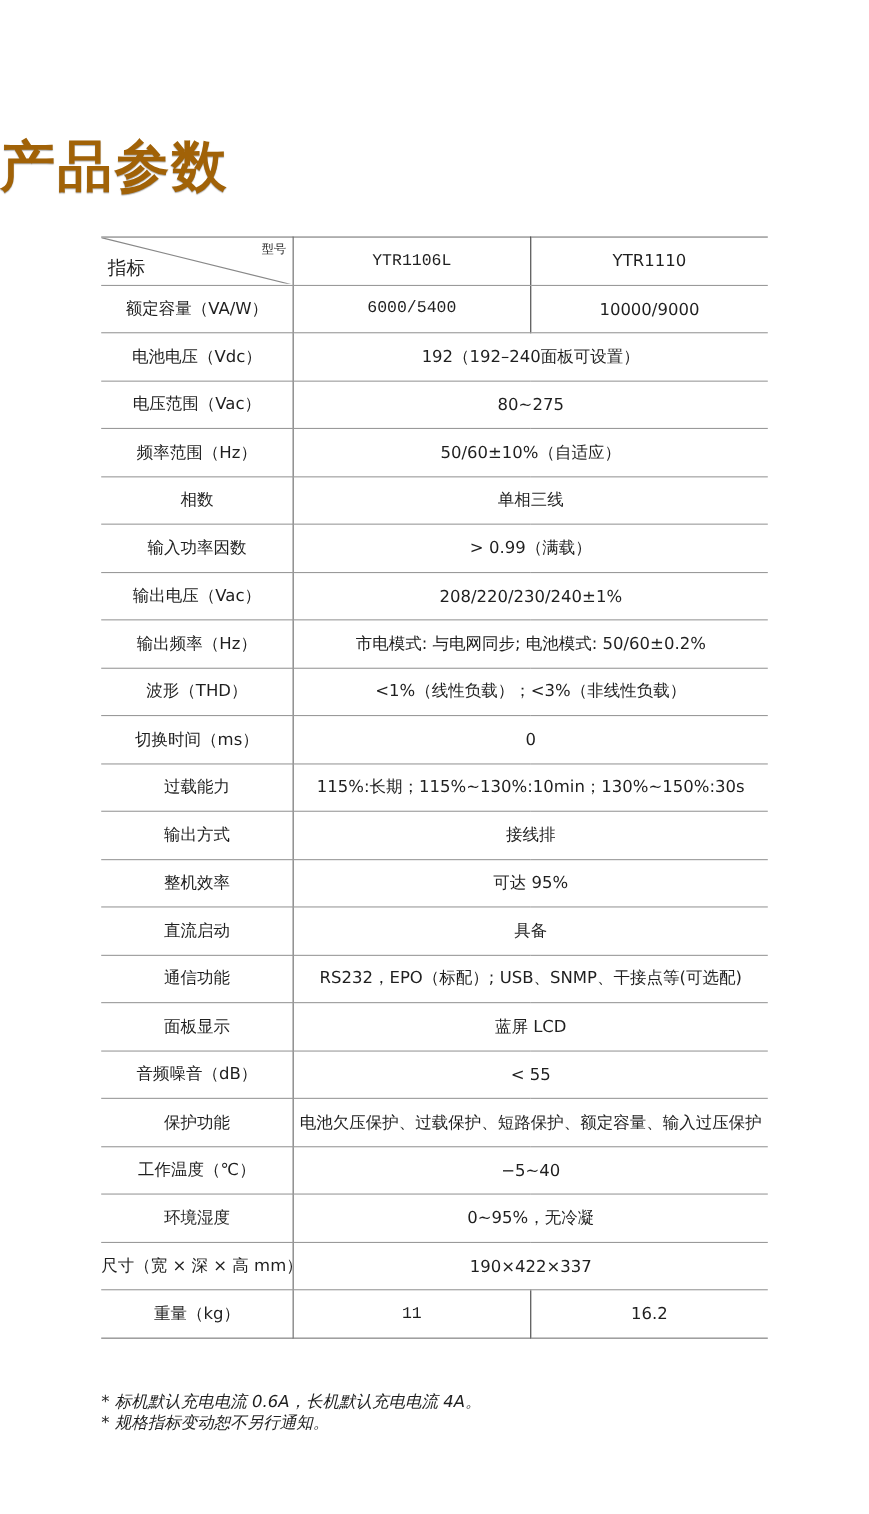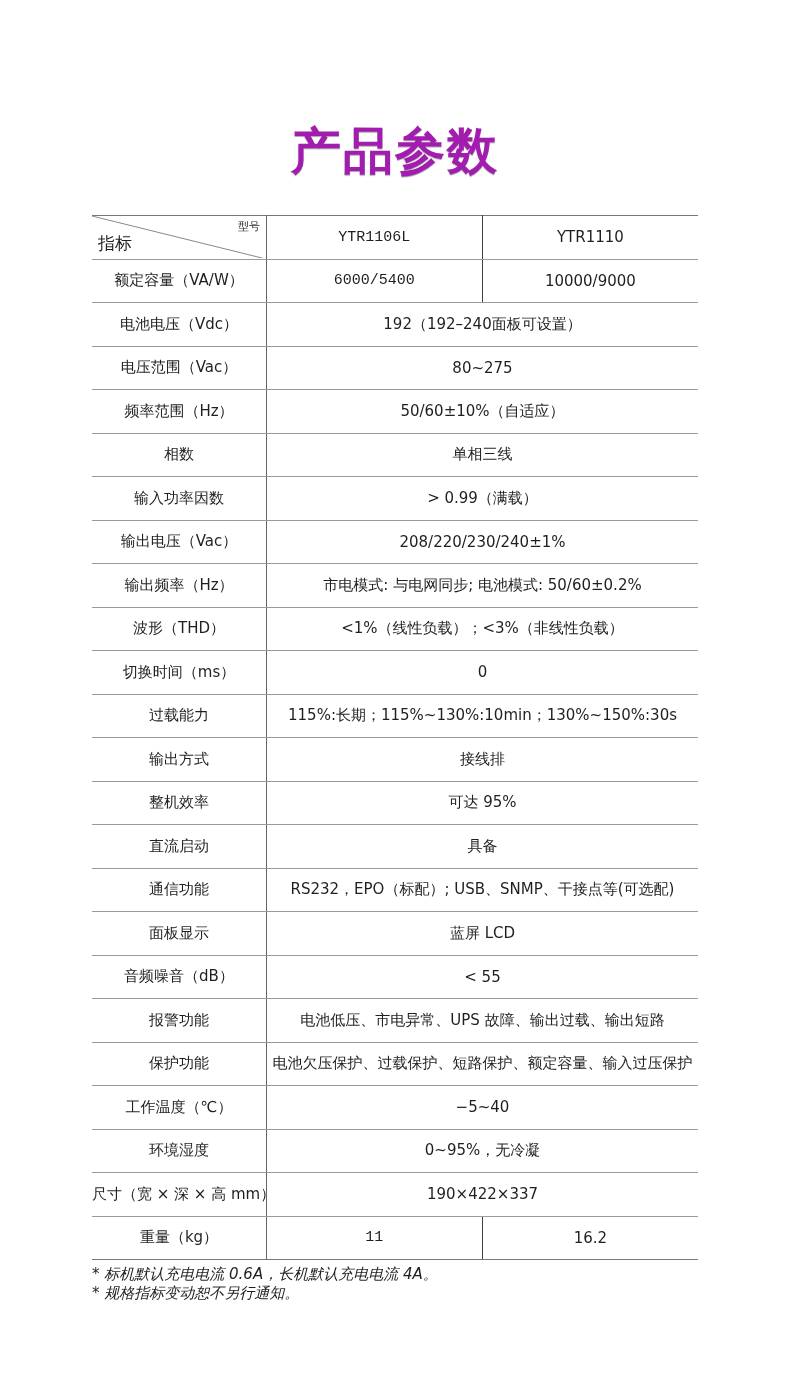--- a/index.html
+++ b/index.html
@@ -13,25 +13,24 @@
       position: relative;
       font-family: "Liberation Sans", "DejaVu Sans", sans-serif;
       color: #1a1a1a;
       overflow: hidden;
     }
     .page-title {
       position: absolute;
       top: 118px;
       left: 0;
       width: 790px;
-      text-align: center;
       font-size: 50px;
       font-weight: bold;
       letter-spacing: 2px;
-      color: #a21caf;
+      color: #a16207;
       font-family: "DejaVu Sans", sans-serif;
       text-shadow: 0 1px 1px rgba(0,0,0,0.35);
     }
     .spec-table {
       position: absolute;
       top: 215px;
       left: 92px;
       width: 606px;
       border-collapse: collapse;
       table-layout: fixed;
@@ -175,24 +174,20 @@
       </tr>
     <tr>
         <td class="label-cell">面板显示</td>
         <td colspan="2">蓝屏 LCD</td>
       </tr>
     <tr>
         <td class="label-cell">音频噪音（dB）</td>
         <td colspan="2">&lt; 55</td>
       </tr>
     <tr>
-        <td class="label-cell">报警功能</td>
-        <td colspan="2">电池低压、市电异常、UPS 故障、输出过载、输出短路</td>
-      </tr>
-    <tr>
         <td class="label-cell">保护功能</td>
         <td colspan="2">电池欠压保护、过载保护、短路保护、额定容量、输入过压保护</td>
       </tr>
     <tr>
         <td class="label-cell">工作温度（℃）</td>
         <td colspan="2">−5~40</td>
       </tr>
     <tr>
         <td class="label-cell">环境湿度</td>
         <td colspan="2">0~95%，无冷凝</td>

